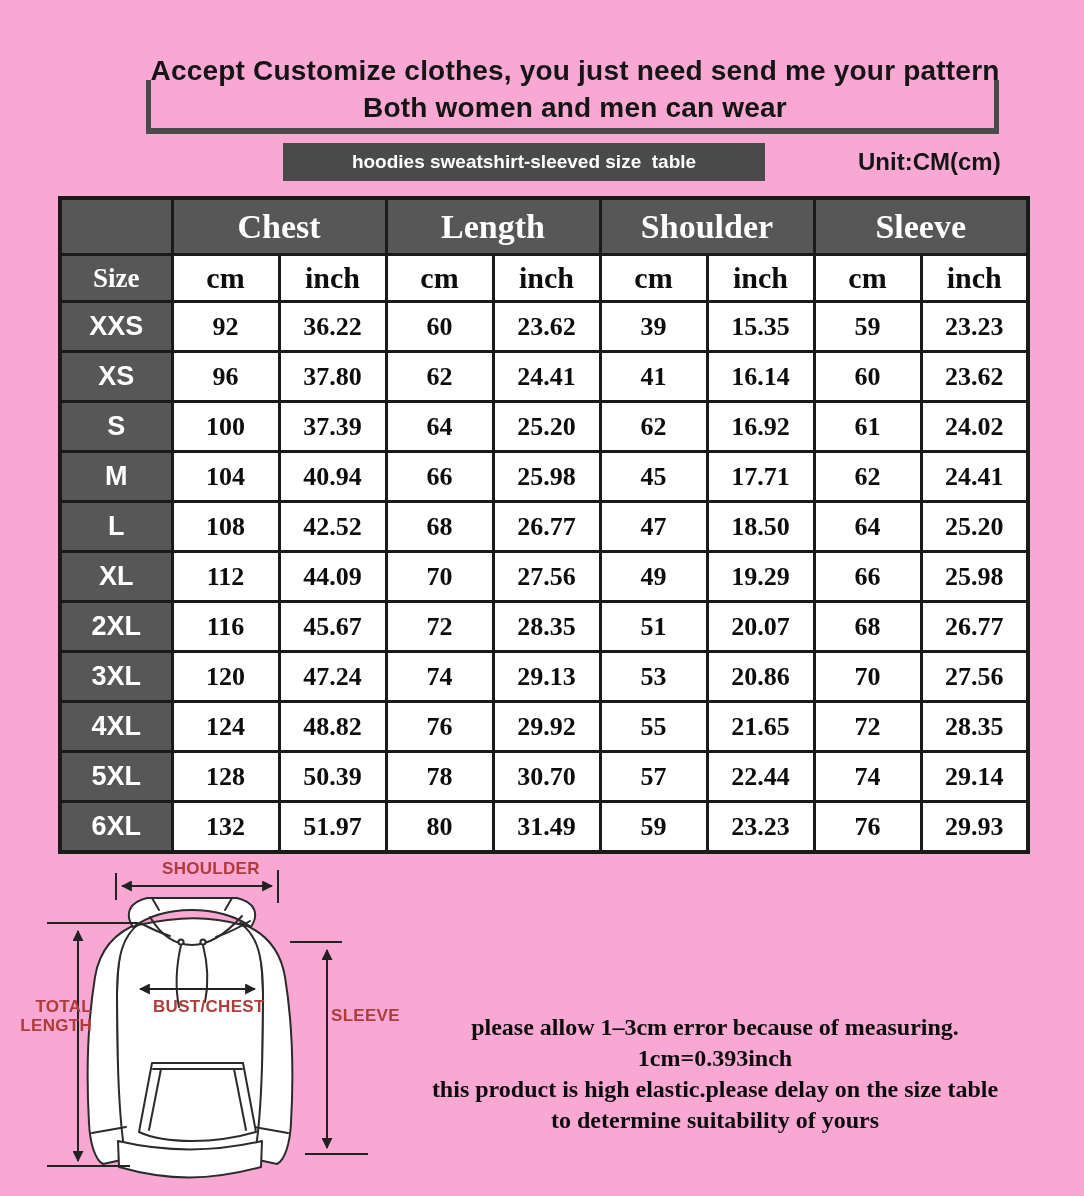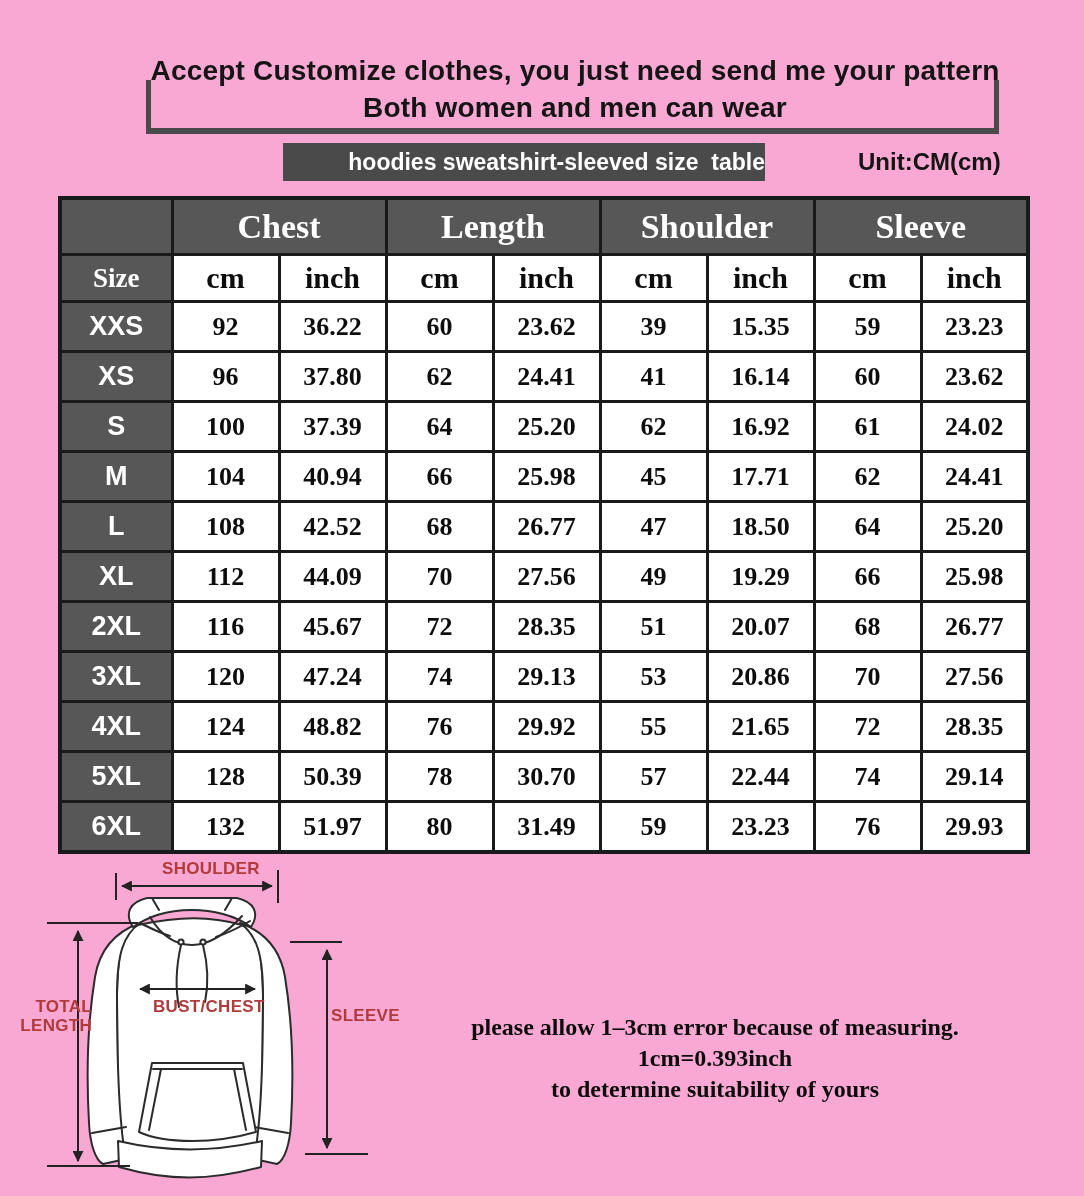--- a/index.html
+++ b/index.html
@@ -12,21 +12,21 @@
     position:absolute;left:80px;top:52px;width:990px;text-align:center;
     font-weight:700;font-size:28px;line-height:37px;color:#151515;letter-spacing:.2px;
   }
   .header-bracket{
     position:absolute;left:146px;top:80px;width:843px;height:48px;
     border-left:5px solid #4a4a4a;border-right:5px solid #4a4a4a;border-bottom:6px solid #4a4a4a;
   }
   
   .table-bar{
     position:absolute;left:283px;top:143px;width:482px;height:38px;background:#4a4a4a;
-    color:#fff;font-weight:700;font-size:23px;line-height:38px;text-align:right;white-space:pre;
+    color:#fff;font-weight:700;font-size:19px;line-height:38px;text-align:center;white-space:pre;
   }
   .unit-label{
     position:absolute;left:858px;top:148px;width:170px;
     font-weight:700;font-size:24px;color:#151515;
   }
   
   table.size-table{
     position:absolute;left:58px;top:196px;width:972px;
     border-collapse:collapse;table-layout:fixed;
     border:4px solid #1a1a1a;background:#fff;
@@ -277,16 +277,17 @@
   </svg>
 
   <div class="measure-label lbl-shoulder">SHOULDER</div>
   <div class="measure-label lbl-total-length">TOTAL LENGTH</div>
   <div class="measure-label lbl-bust-chest">BUST/CHEST</div>
   <div class="measure-label lbl-sleeve">SLEEVE</div>
 
   <div class="notes">
     <div>please allow 1–3cm error because of measuring.</div>
     <div>1cm=0.393inch</div>
+    <div>this product is high elastic.please delay on the size table</div>
     <div>to determine suitability of yours</div>
   </div>
 
 </div>
 
 </body></html>

